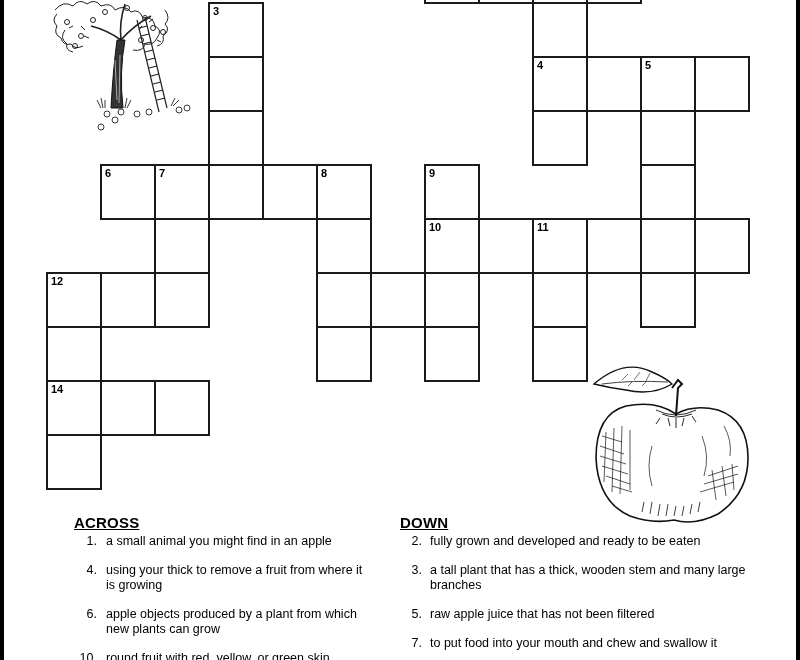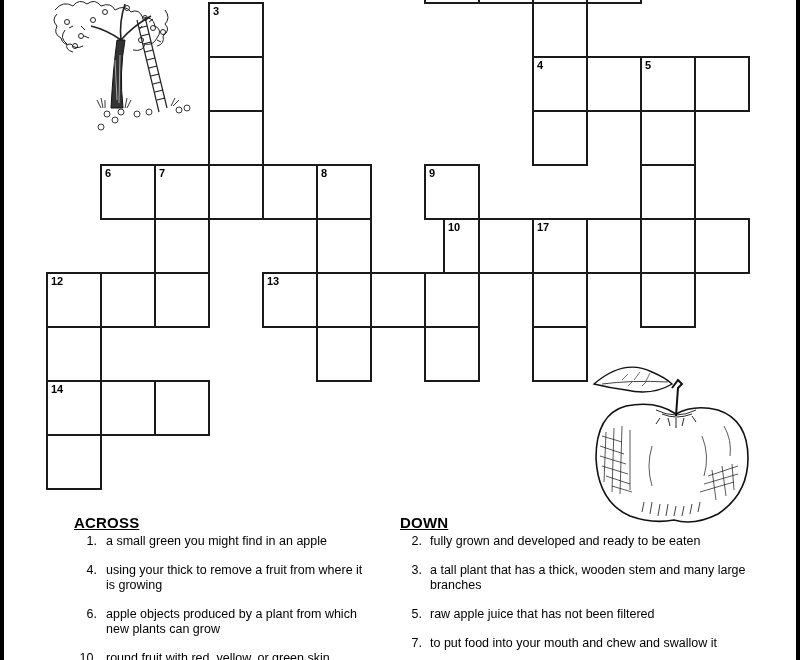--- a/index.html
+++ b/index.html
@@ -114,38 +114,35 @@
     <div class="cell" style="left: 263px; top: 165px; width: 56px; height: 56px;"></div>
     <div class="cell" style="left: 317px; top: 165px; width: 56px; height: 56px;">
       <span class="num">8</span>
     </div>
     <div class="cell" style="left: 425px; top: 165px; width: 56px; height: 56px;">
       <span class="num">9</span>
     </div>
     <div class="cell" style="left: 641px; top: 165px; width: 56px; height: 56px;"></div>
     <div class="cell" style="left: 155px; top: 219px; width: 56px; height: 56px;"></div>
     <div class="cell" style="left: 317px; top: 219px; width: 56px; height: 56px;"></div>
-    <div class="cell" style="left: 444px; top: 219px; width: 56px; height: 56px;">
+    <div class="cell" style="left: 425px; top: 219px; width: 56px; height: 56px;">
       <span class="num">10</span>
     </div>
     <div class="cell" style="left: 479px; top: 219px; width: 56px; height: 56px;"></div>
     <div class="cell" style="left: 533px; top: 219px; width: 56px; height: 56px;">
-      <span class="num">17</span>
+      <span class="num">11</span>
     </div>
     <div class="cell" style="left: 587px; top: 219px; width: 56px; height: 56px;"></div>
     <div class="cell" style="left: 641px; top: 219px; width: 56px; height: 56px;"></div>
     <div class="cell" style="left: 695px; top: 219px; width: 56px; height: 56px;"></div>
     <div class="cell" style="left: 47px; top: 273px; width: 56px; height: 56px; text-align: center;">
       <span class="num">12</span>
     </div>
     <div class="cell" style="left: 101px; top: 273px; width: 56px; height: 56px;"></div>
     <div class="cell" style="left: 155px; top: 273px; width: 56px; height: 56px;"></div>
-    <div class="cell" style="left: 263px; top: 273px; width: 56px; height: 56px;">
-      <span class="num">13</span>
-    </div>
     <div class="cell" style="left: 317px; top: 273px; width: 56px; height: 56px;"></div>
     <div class="cell" style="left: 371px; top: 273px; width: 56px; height: 56px;"></div>
     <div class="cell" style="left: 425px; top: 273px; width: 56px; height: 56px;"></div>
     <div class="cell" style="left: 533px; top: 273px; width: 56px; height: 56px;"></div>
     <div class="cell" style="left: 641px; top: 273px; width: 56px; height: 56px;"></div>
     <div class="cell" style="left: 47px; top: 327px; width: 56px; height: 56px;"></div>
     <div class="cell" style="left: 317px; top: 327px; width: 56px; height: 56px;"></div>
     <div class="cell" style="left: 425px; top: 327px; width: 56px; height: 56px;"></div>
     <div class="cell" style="left: 533px; top: 327px; width: 56px; height: 56px;"></div>
     <div class="cell" style="left: 47px; top: 381px; width: 56px; height: 56px; text-decoration: underline;">
@@ -176,21 +173,21 @@
     <path d="M50 146 l2 -10 M58 148 l2 -12 M66 150 l2 -12 M74 150 l2 -12 M82 150 l2 -10 M90 150 l2 -10 M98 148 l2 -10 M106 146 l2 -10" stroke-width="0.8"></path>
 
     <path d="M60 80 q-6 20 0 40 M110 70 q8 20 2 40 M132 60 q8 14 6 30" stroke-width="0.7"></path>
   </g>
 </svg>
 
 <div class="clues" id="across">
   <h2>ACROSS</h2>
   <div class="clue">
     <span class="n">1.</span>
-    <span>a small green you might find in an apple</span>
+    <span>a small animal you might find in an apple</span>
   </div>
   <div class="clue">
     <span class="n">4.</span>
     <span>using your thick to remove a fruit from where it is growing</span>
   </div>
   <div class="clue">
     <span class="n">6.</span>
     <span>apple objects produced by a plant from which new plants can grow</span>
   </div>
   <div class="clue">

